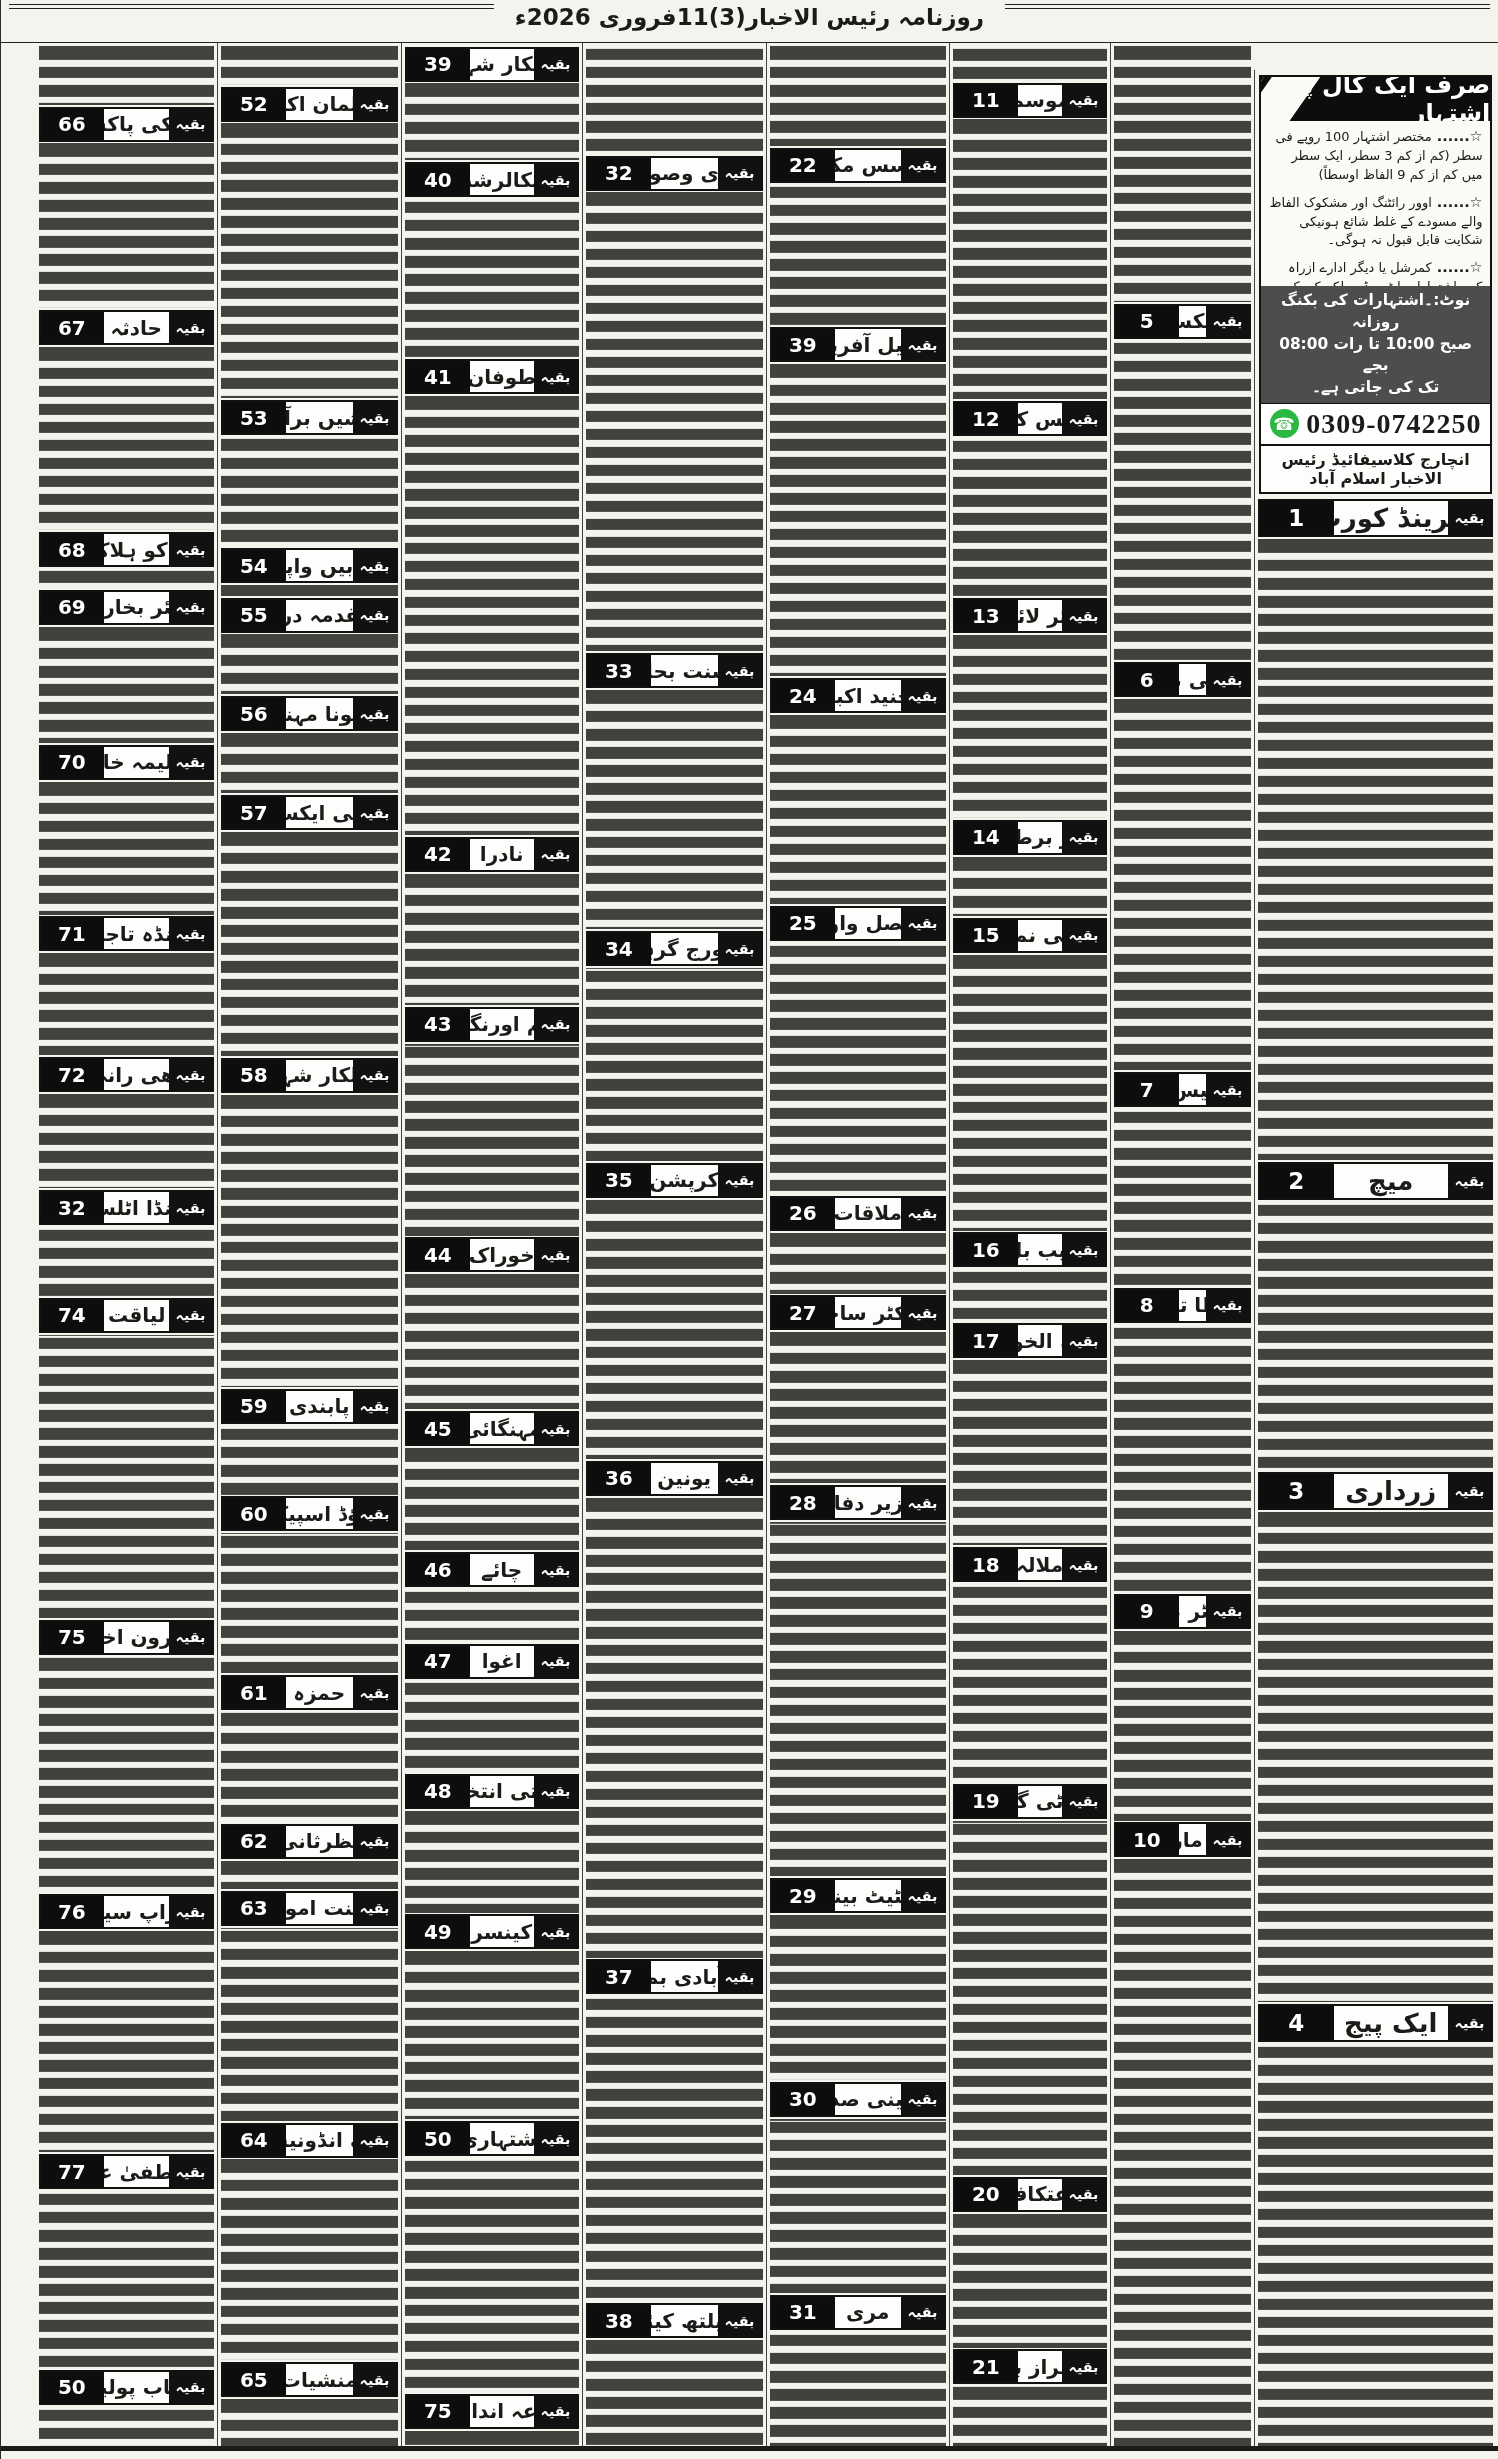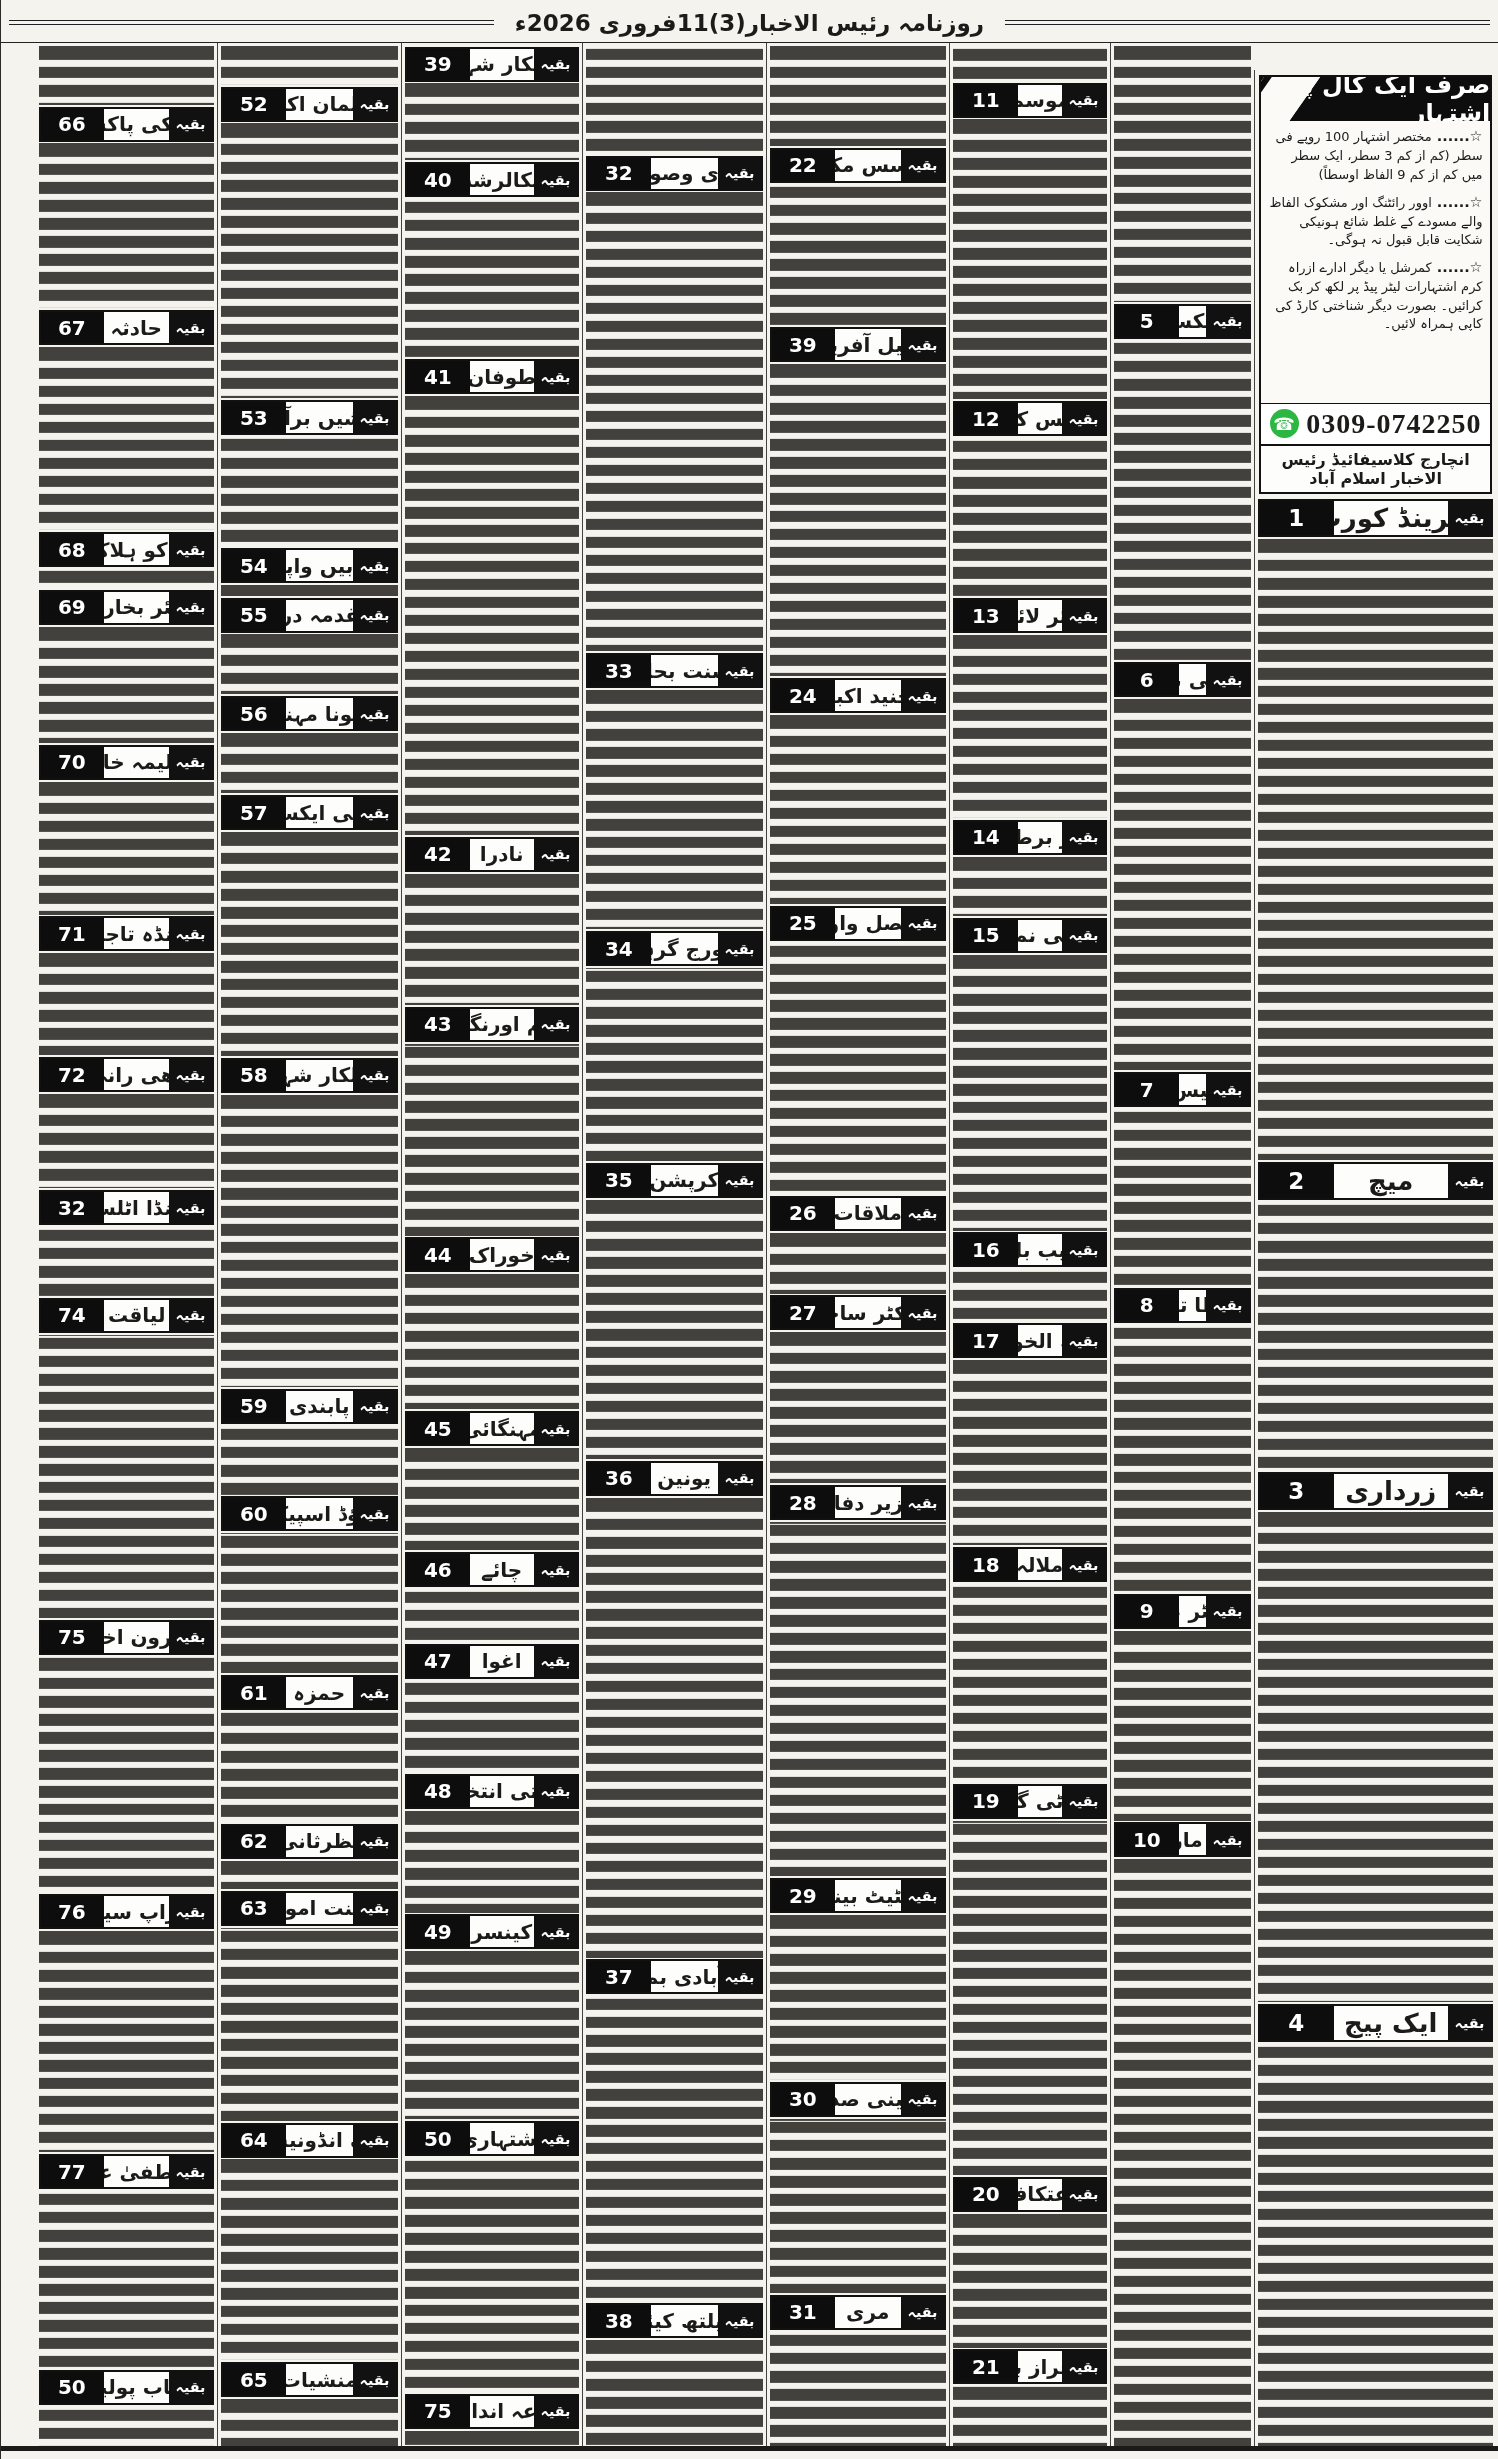--- a/index.html
+++ b/index.html
@@ -9,21 +9,21 @@
     margin:0 auto;
     background:#f4f3ee;
     font-family:"DejaVu Sans",sans-serif;
     color:#1c1b19;
     overflow:hidden;
     border-left:2.9px solid #2a2a28;
     box-sizing:border-box;
   }
   
   #masthead{
-    height:38px;display:flex;align-items:center;justify-content:center;
+    height:38px;display:flex;justify-content:center;
     gap:13.4px;padding-top:3.8px;
   }
   #masthead .rule{flex:1;height:2.9px;border-top:1px solid #222;border-bottom:1px solid #222;margin:0 7.7px;}
   #masthead .title{font-weight:bold;font-size:23px;white-space:nowrap;}
   
   #columns{
     display:flex;flex-direction:row; 
     align-items:stretch;
     height:2409px;
     border-top:1.9px solid #222;
@@ -134,20 +134,25 @@
   </div>
   <div id="columns">
       <div class="col col-wide" style="width: 242px; margin-top: 27px;">
         <div id="adbox">
           <div id="adbox-title">صرف ایک کال پر اشتہار</div>
           <div id="adbox-items">
             <div class="ad-item"><span class="star">☆...... </span>مختصر اشتہار 100 روپے فی سطر (کم از کم 3 سطر، ایک سطر میں کم از کم 9 الفاظ اوسطاً)</div>
             <div class="ad-item"><span class="star">☆...... </span>اوور رائٹنگ اور مشکوک الفاظ والے مسودے کے غلط شائع ہونیکی شکایت قابل قبول نہ ہوگی۔</div>
             <div class="ad-item"><span class="star">☆...... </span>کمرشل یا دیگر ادارے ازراہ کرم اشتہارات لیٹر پیڈ پر لکھ کر بک کرائیں۔ بصورت دیگر شناختی کارڈ کی کاپی ہمراہ لائیں۔</div>
           </div>
+          <div id="adbox-note">
+            <div>نوٹ:۔اشتہارات کی بکنگ روزانہ</div>
+            <div>صبح 10:00 تا رات 08:00 بجے</div>
+            <div>تک کی جاتی ہے۔</div>
+          </div>
           <div id="adbox-phone">
             <span id="wa-icon" style="background: rgb(43, 183, 65);">☎</span>
             <span class="num">0309-0742250</span>
           </div>
           <div id="adbox-incharge">انچارج کلاسیفائیڈ رئیس الاخبار اسلام آباد</div>
         </div>
         <div class="art-head">
           <span class="art-baqia">بقیہ</span>
           <span class="art-title">فرینڈ کورٹ</span>
           <span class="art-num">1</span>

